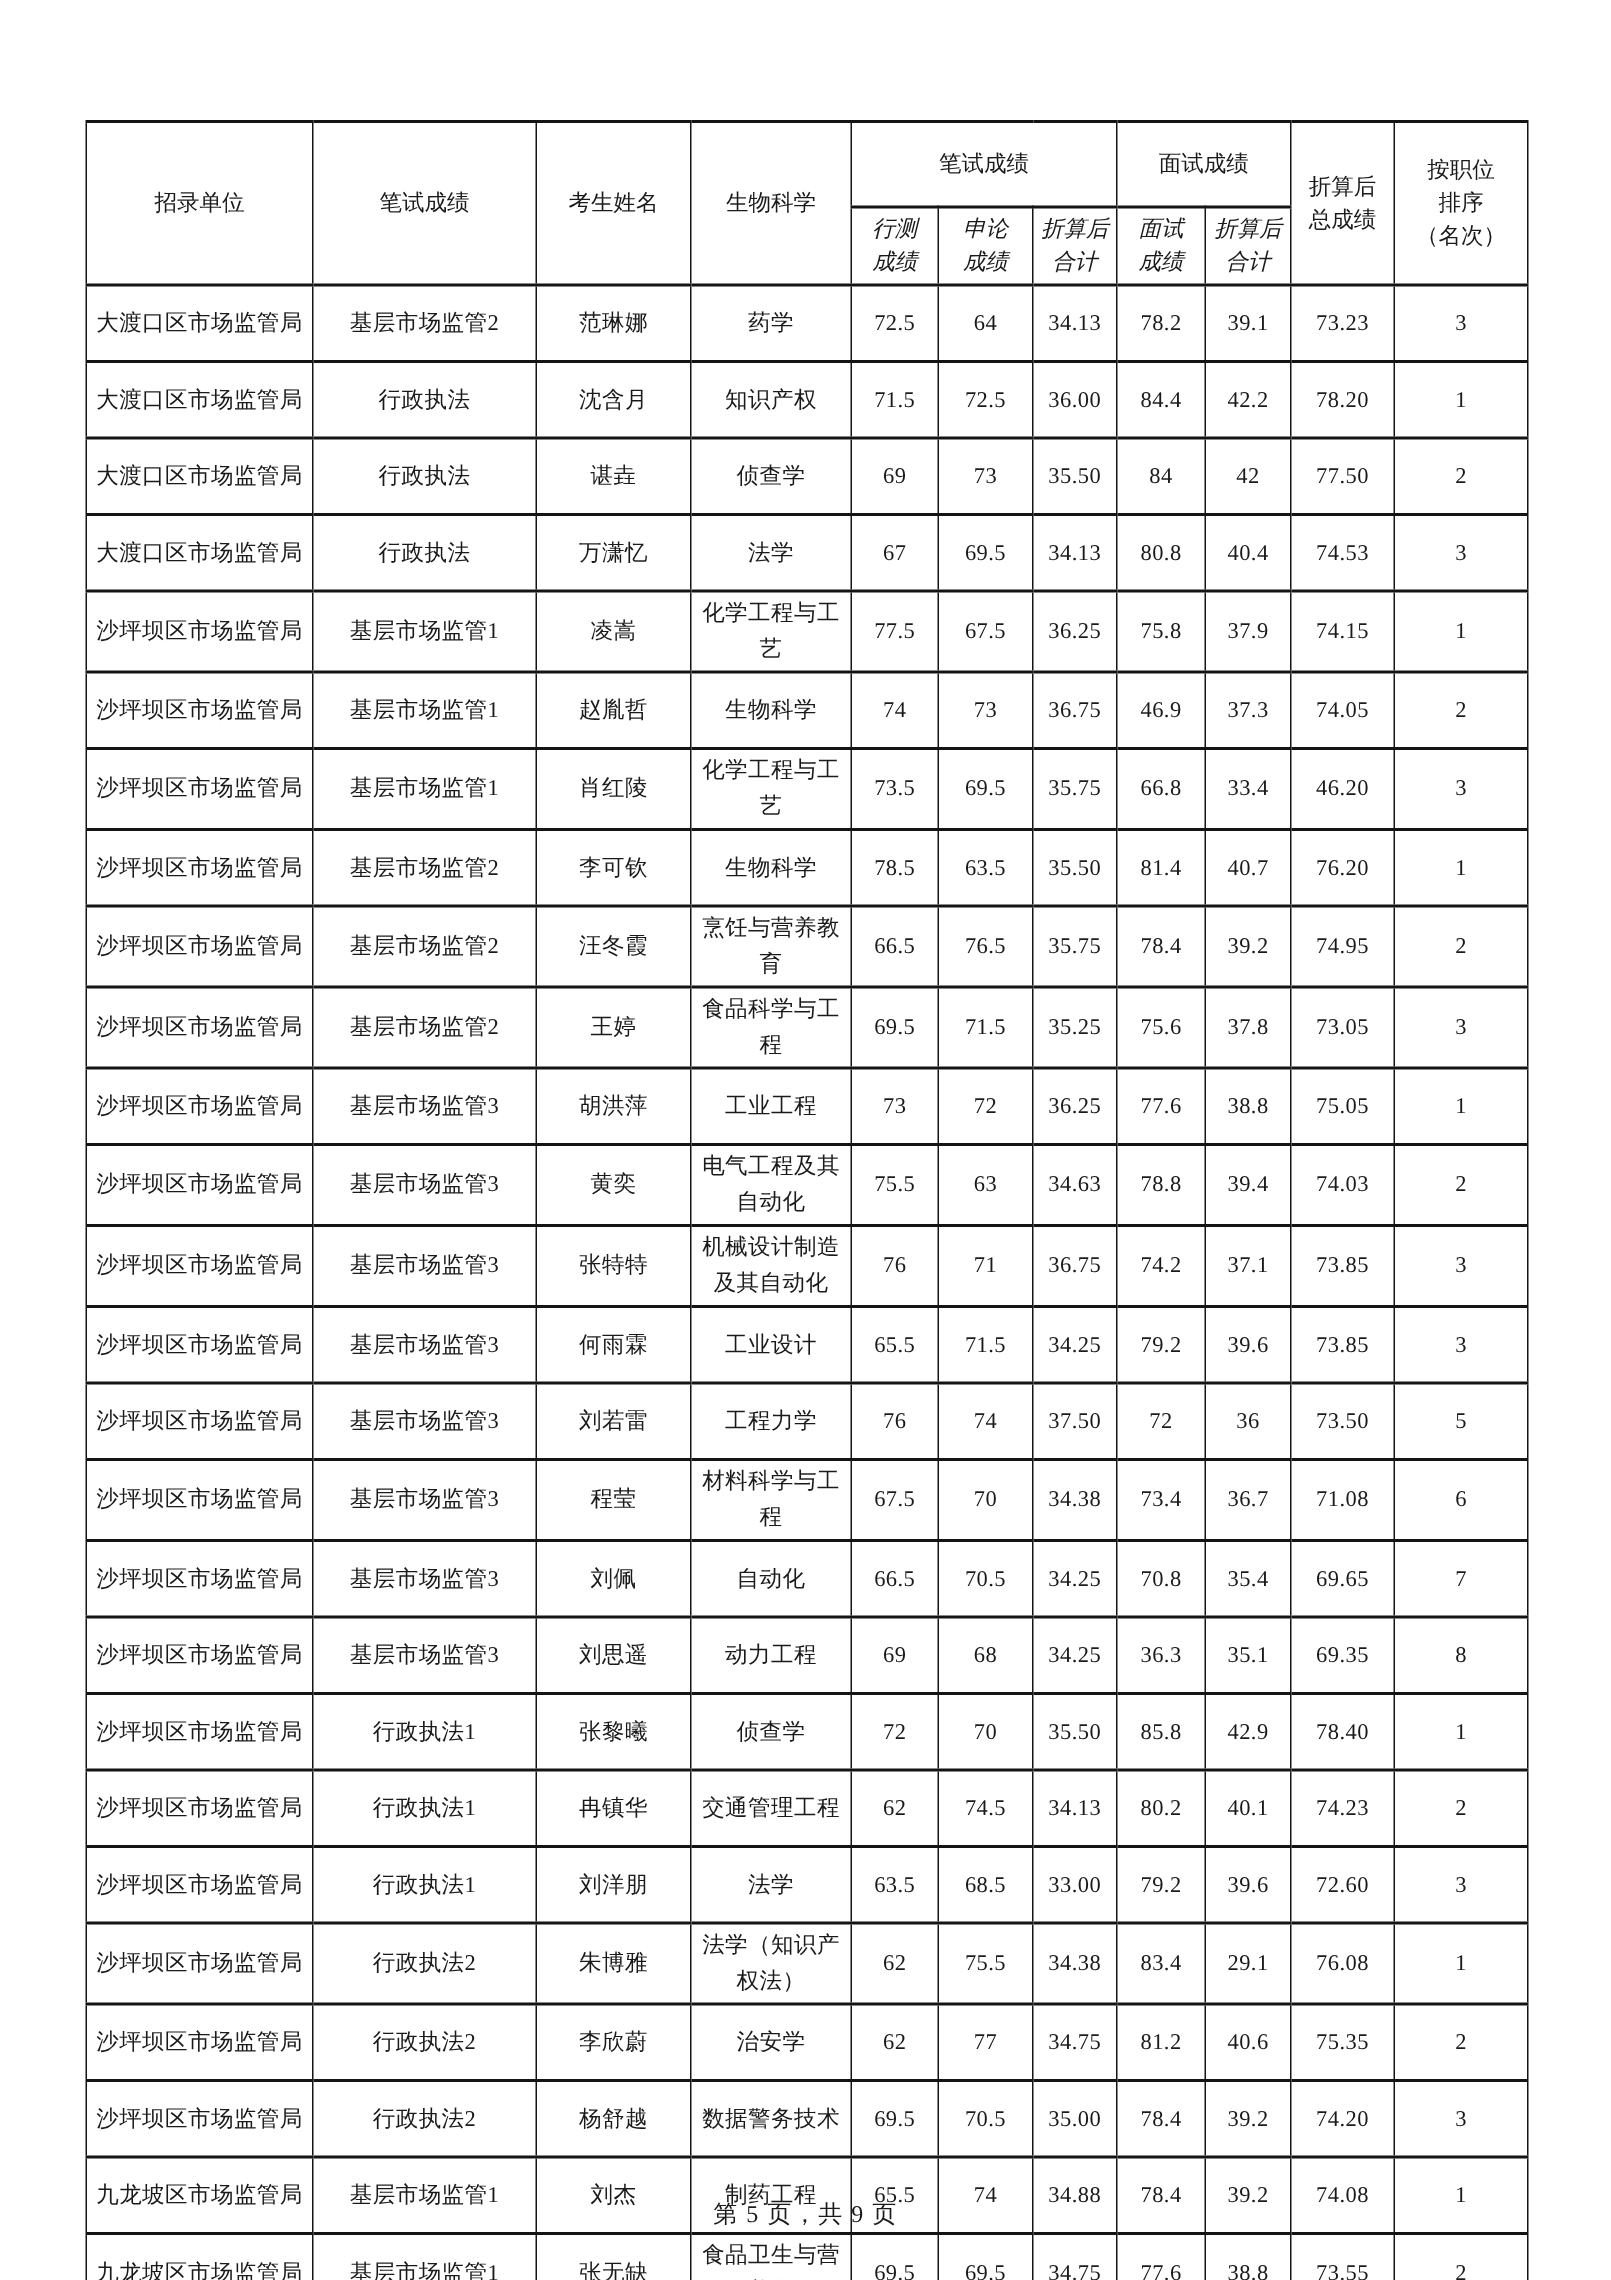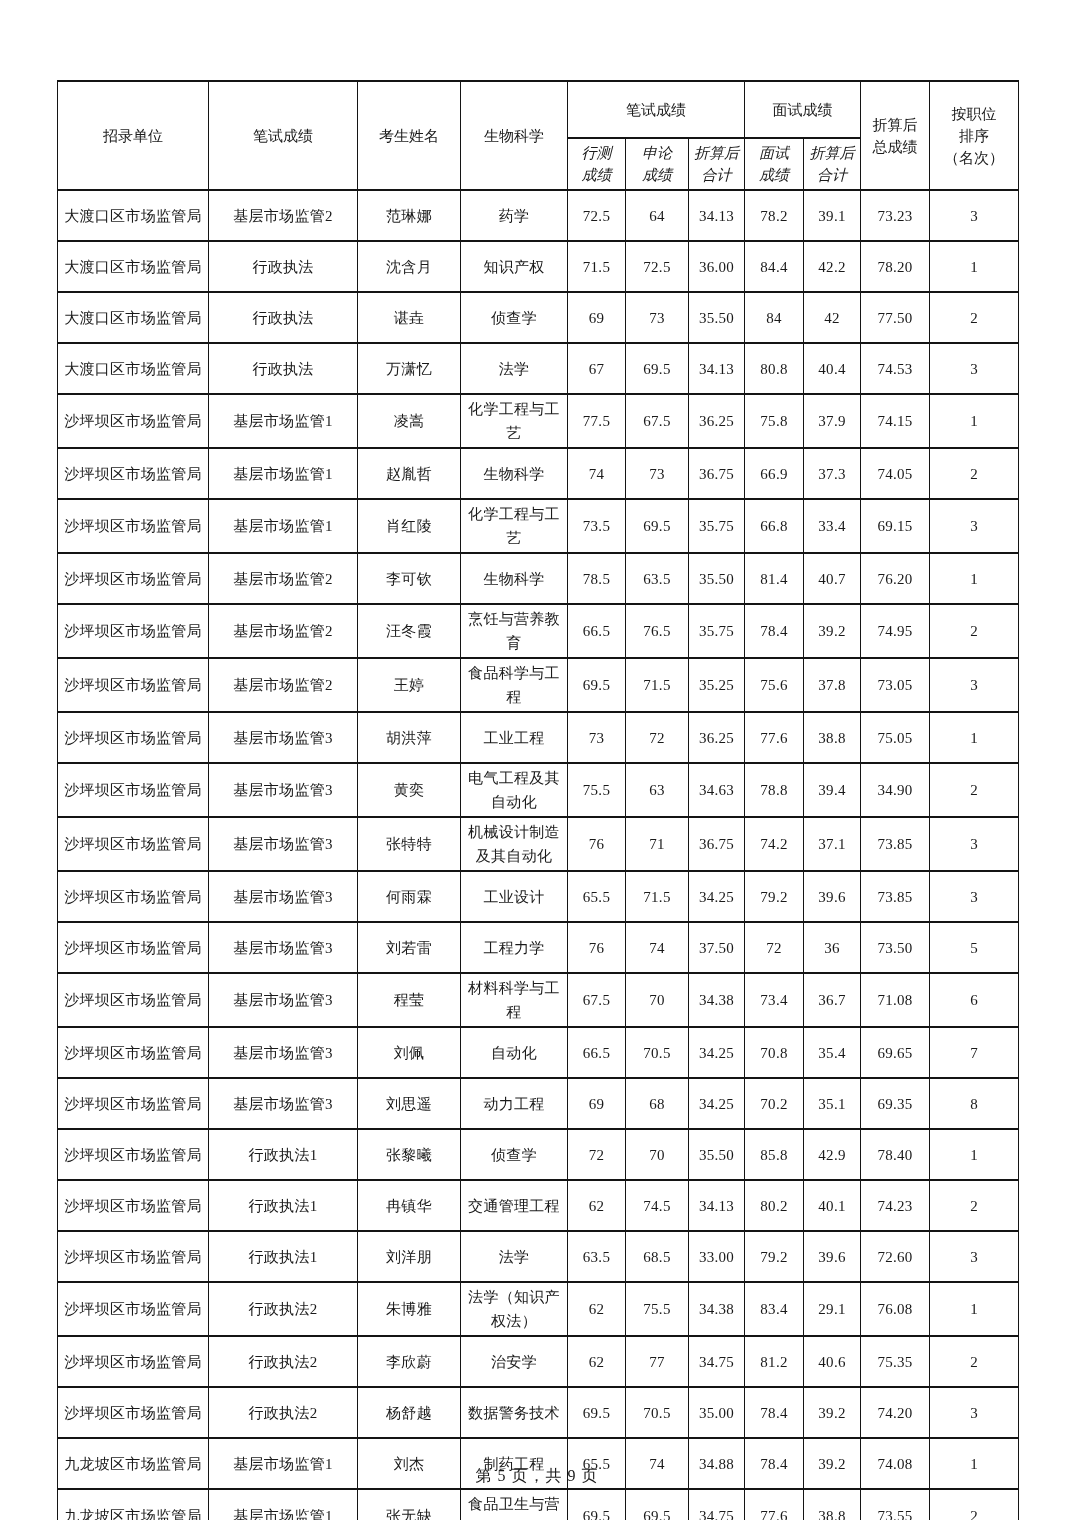--- a/index.html
+++ b/index.html
@@ -160,36 +160,36 @@
           <td>1</td>
         </tr>
         <tr>
           <td>沙坪坝区市场监管局</td>
           <td>基层市场监管1</td>
           <td>赵胤哲</td>
           <td class="c-major">生物科学</td>
           <td>74</td>
           <td>73</td>
           <td>36.75</td>
-          <td>66.9</td>
+          <td>46.9</td>
           <td>37.3</td>
           <td>74.05</td>
           <td>2</td>
         </tr>
         <tr>
           <td>沙坪坝区市场监管局</td>
           <td>基层市场监管1</td>
           <td>肖红陵</td>
           <td class="c-major">化学工程与工艺</td>
           <td>73.5</td>
           <td>69.5</td>
           <td>35.75</td>
           <td>66.8</td>
           <td>33.4</td>
-          <td>69.15</td>
+          <td>46.20</td>
           <td>3</td>
         </tr>
         <tr>
           <td>沙坪坝区市场监管局</td>
           <td>基层市场监管2</td>
           <td>李可钦</td>
           <td class="c-major">生物科学</td>
           <td>78.5</td>
           <td>63.5</td>
           <td>35.50</td>
@@ -240,21 +240,21 @@
         <tr>
           <td>沙坪坝区市场监管局</td>
           <td>基层市场监管3</td>
           <td>黄奕</td>
           <td class="c-major">电气工程及其自动化</td>
           <td>75.5</td>
           <td>63</td>
           <td>34.63</td>
           <td>78.8</td>
           <td>39.4</td>
-          <td>34.90</td>
+          <td>74.03</td>
           <td>2</td>
         </tr>
         <tr>
           <td>沙坪坝区市场监管局</td>
           <td>基层市场监管3</td>
           <td>张特特</td>
           <td class="c-major">机械设计制造及其自动化</td>
           <td>76</td>
           <td>71</td>
           <td>36.75</td>
@@ -316,21 +316,21 @@
           <td>7</td>
         </tr>
         <tr>
           <td>沙坪坝区市场监管局</td>
           <td>基层市场监管3</td>
           <td>刘思遥</td>
           <td class="c-major">动力工程</td>
           <td>69</td>
           <td>68</td>
           <td>34.25</td>
-          <td>70.2</td>
+          <td>36.3</td>
           <td>35.1</td>
           <td>69.35</td>
           <td>8</td>
         </tr>
         <tr>
           <td>沙坪坝区市场监管局</td>
           <td>行政执法1</td>
           <td>张黎曦</td>
           <td class="c-major">侦查学</td>
           <td>72</td>

